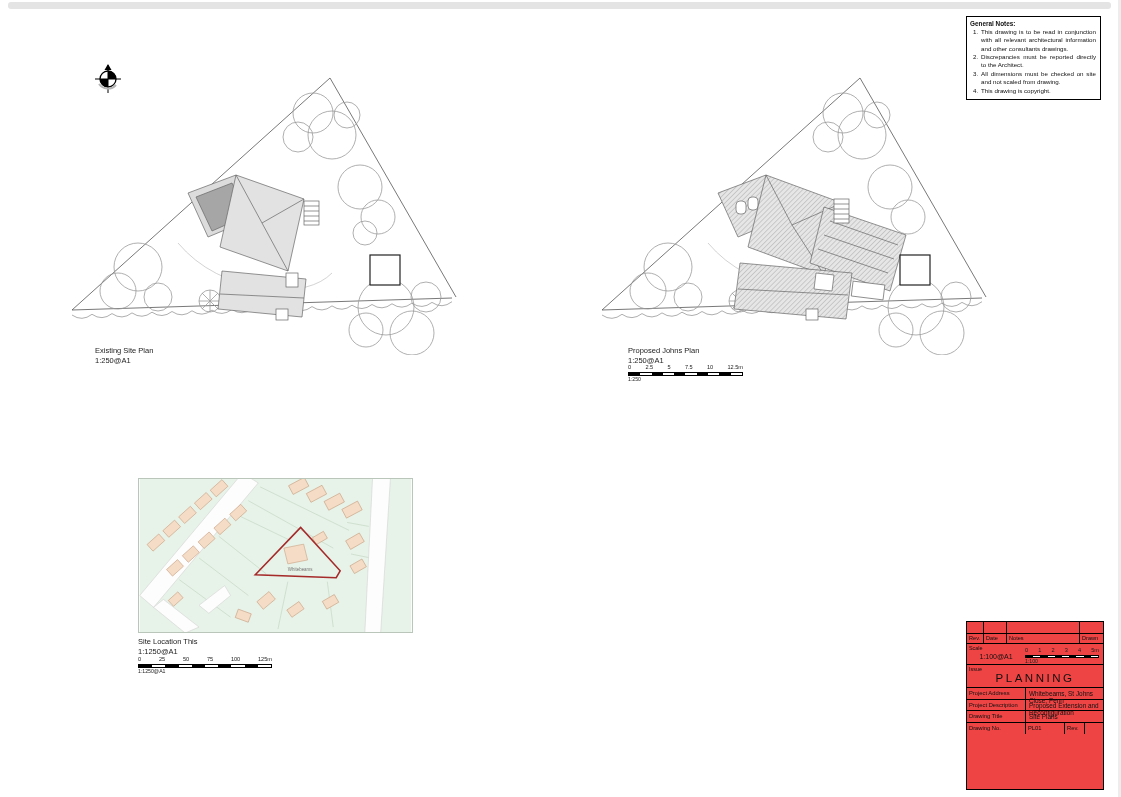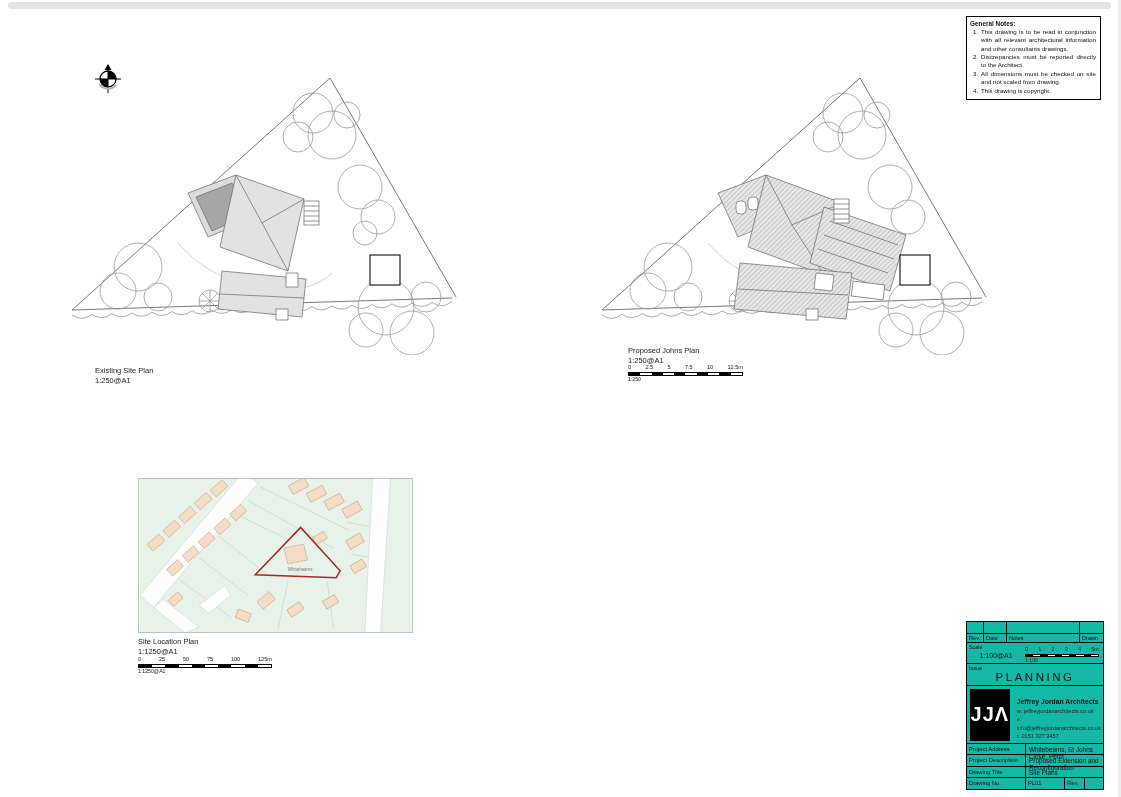--- a/index.html
+++ b/index.html
@@ -23,21 +23,21 @@
   .sb-ratio { font-size:5.2px; line-height:1; margin-top:1px; color:#222; }
 
   
   .notes { left:966px; top:16px; width:135px; border:1.4px solid #000; padding:3px 4px 4px 3px; background:#fff; }
   .notes-title { font-size:6.4px; font-weight:bold; margin-bottom:1px; }
   .note-item { display:flex; font-size:6.2px; line-height:1.35; }
   .note-num { width:11px; flex:0 0 11px; text-align:left; padding-left:3px; }
   .note-text { flex:1; text-align:justify; }
 
   
-  .tblock { left:966px; top:621px; width:138px; height:169px; border:1.4px solid #000; background:#14b8a6; display:flex; flex-direction:column; }
+  .tblock { left:966px; top:621px; width:138px; height:169px; border:1.4px solid #000; background:#ef4444; display:flex; flex-direction:column; }
   .tb-row { border-bottom:0.8px solid #000; position:relative; }
   .tb-row:last-child { border-bottom:none; }
   .rev-grid { display:grid; grid-template-columns:17px 23px 1fr 23px; height:100%; }
   .rev-grid > div { border-right:0.8px solid #000; padding:1px 2px; font-size:5.6px; }
   .rev-grid > div:last-child { border-right:none; }
   .r-empty { height:12px; }
   .r-head { height:10px; }
   .r-scale { height:21px; display:flex; }
   .r-issue { height:23px; }
   .r-logo { height:58px; display:flex; padding:2px; }
@@ -123,21 +123,21 @@
       <line x1="244" y1="136" x2="259" y2="136"></line>
     <line x1="244" y1="141" x2="259" y2="141"></line>
       <line x1="244" y1="146" x2="259" y2="146"></line>
     <polygon points="162,196 246,204 242,242 158,234" fill="#e2e2e2"></polygon>
     <line x1="160" y1="219" x2="244" y2="223"></line>
     <rect x="216" y="234" width="12" height="11" fill="#fff"></rect>
     <rect x="226" y="198" width="12" height="14" fill="#fff"></rect>
   </g>
   <rect x="310" y="180" width="30" height="30" fill="#fff" stroke="#222" stroke-width="1.2"></rect>
 </svg>
-<div class="abs caption" style="left:95px; top:346px;margin-top:20px;">
+<div class="abs caption" style="left:95px; top:346px;">
   <div>Existing Site Plan</div>
   <div>1:250@A1</div>
 </div>
 
 <svg class="abs" style="left:590px; top:75px;" width="400" height="280" viewBox="0 0 400 280">
   <defs>
     <pattern id="hatch" width="3.5" height="3.5" patternUnits="userSpaceOnUse" patternTransform="rotate(45)">
       <rect width="3.5" height="3.5" fill="#e6e6e6"></rect>
       <line x1="0" y1="0" x2="0" y2="3.5" stroke="#909090" stroke-width="0.7"></line>
     </pattern>
@@ -271,21 +271,21 @@
     <rect x="186" y="120" width="14" height="9" transform="rotate(-30 193 124)"></rect>
     <rect x="30" y="118" width="13" height="8" transform="rotate(-42 36 122)"></rect>
     <rect x="176" y="56" width="13" height="8" transform="rotate(-30 182 60)"></rect>
     <polygon points="146,70 166,66 170,82 150,86"></polygon>
   </g>
 
   <path d="M163,49 L117,97 L199,100 L203,93 Z" fill="none" stroke="#a52a2a" stroke-width="1.6"></path>
   <text x="150" y="93" font-size="4.5" fill="#777">Whitebeams</text>
 </svg>
 <div class="abs caption" style="left:138px; top:637px;">
-  <div>Site Location Plan</div>
+  <div>Site Location This</div>
   <div>1:1250@A1</div>
 </div>
 <div class="scalebar" style="left:138px; top:657px; width:134px;">
   <div class="sb-ticks">
     <span>0</span>
       <span>25</span>
       <span>50</span>
       <span>75</span>
       <span>100</span>
       <span>125m</span>
@@ -366,29 +366,20 @@
           <span></span>
           <span></span>
         </div>
       <div class="sb-ratio">1:100</div>
     </div>
   </div>
   <div class="tb-row r-issue">
     <span class="corner-lab">Issue</span>
     <div class="issue-val">PLANNING</div>
   </div>
-  <div class="tb-row r-logo">
-    <div class="logo-box">JJΛ</div>
-    <div class="firm">
-      <div class="firm-name">Jeffrey Jordan Architects</div>
-      <div class="firm-line">w: jeffreyjordanarchitects.co.uk</div>
-      <div class="firm-line">e: info@jeffreyjordanarchitects.co.uk</div>
-      <div class="firm-line">t: 0151 327 3457</div>
-    </div>
-  </div>
   <div class="tb-row r-info">
     <div class="lab">Project Address</div>
     <div class="val">Whitebeams, St Johns Close, Penn</div>
   </div>
   <div class="tb-row r-info">
     <div class="lab">Project Description</div>
     <div class="val">Proposed Extension and Reconfiguration</div>
   </div>
   <div class="tb-row r-info">
     <div class="lab">Drawing Title</div>

